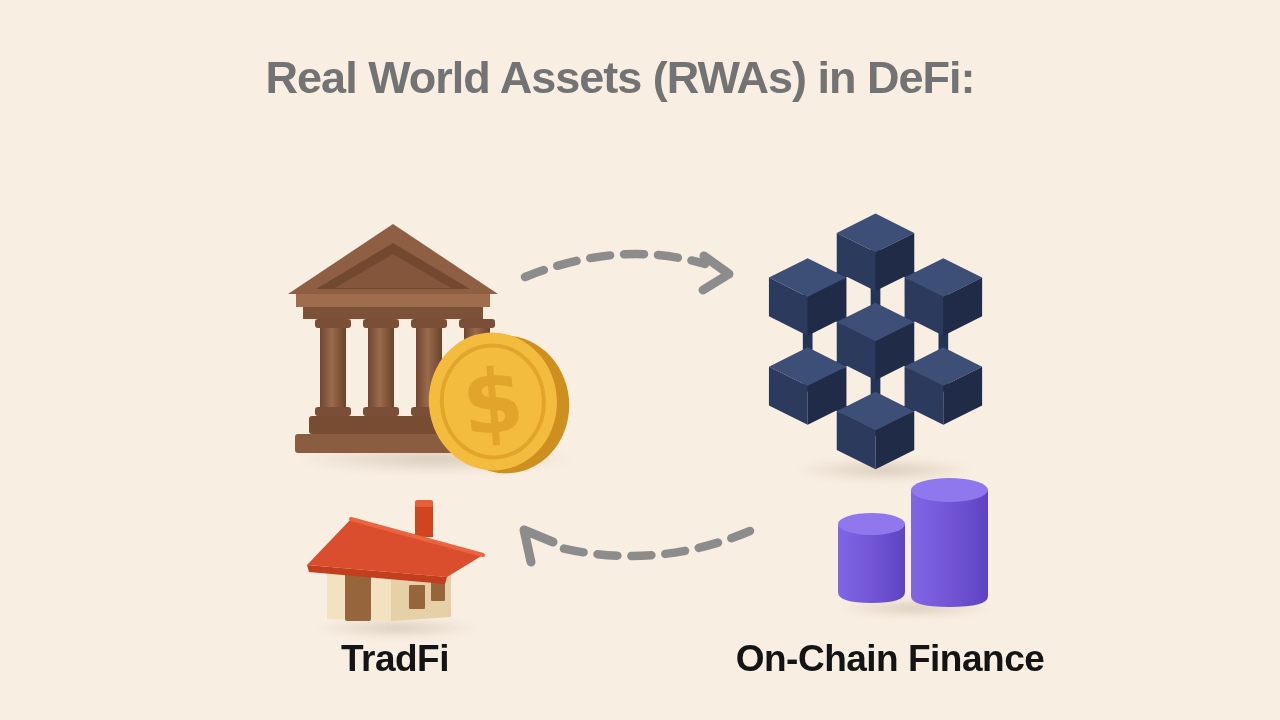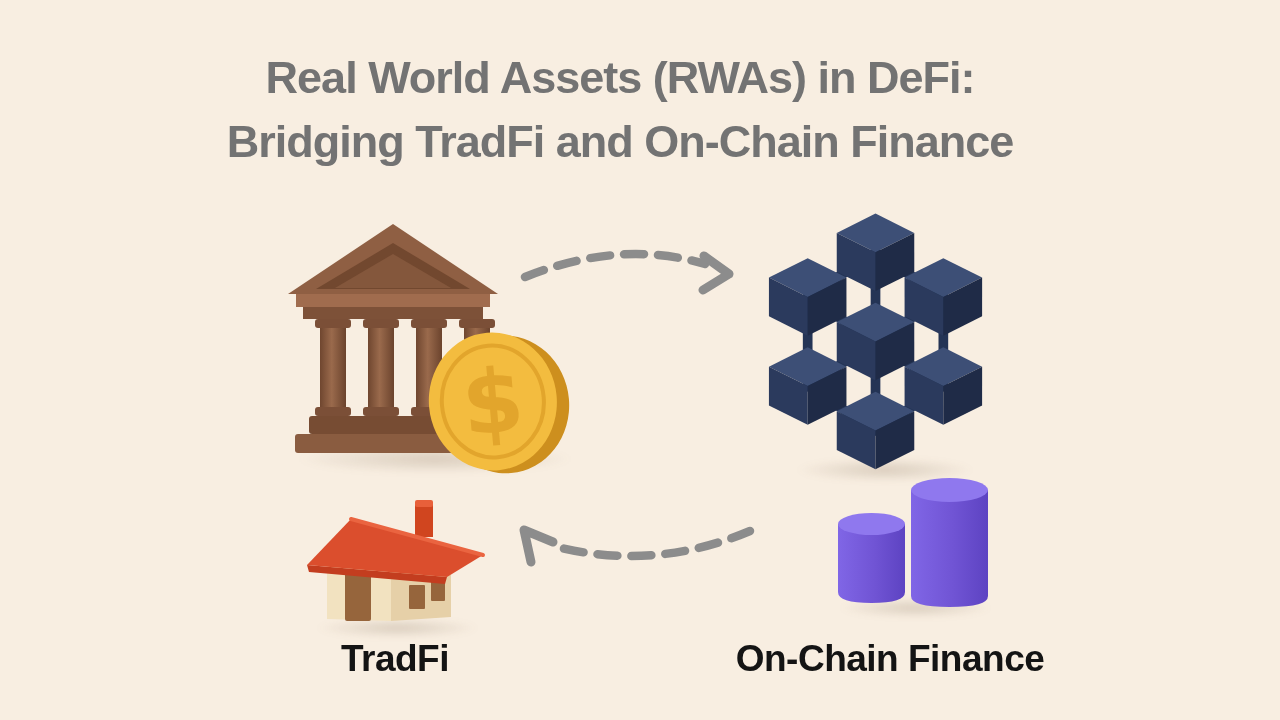--- a/index.html
+++ b/index.html
@@ -49,21 +49,20 @@
     font-weight:bold;
   }
 </style>
 </head>
 <body>
 
 <div class="canvas">
 
   <div class="title">
     <div>Real World Assets (RWAs) in DeFi:</div>
-    <div>Bridging TradFi and On-Chain Finance</div>
   </div>
 
   <div class="shadow" style="left:295px;top:444px;width:280px;height:30px;"></div>
   <div class="shadow" style="left:795px;top:458px;width:180px;height:24px;"></div>
   <div class="shadow" style="left:315px;top:618px;width:165px;height:20px;"></div>
   <div class="shadow" style="left:838px;top:598px;width:155px;height:20px;"></div>
 
   <svg class="abs" style="left:283px;top:221px;" width="220" height="232" viewBox="0 0 220 232">
     <defs>
       <linearGradient id="colGrad" x1="0" y1="0" x2="1" y2="0">

